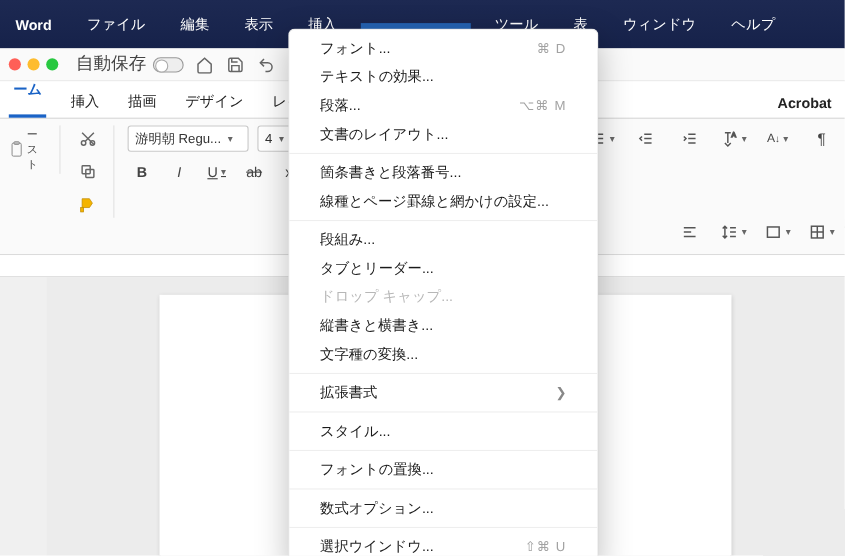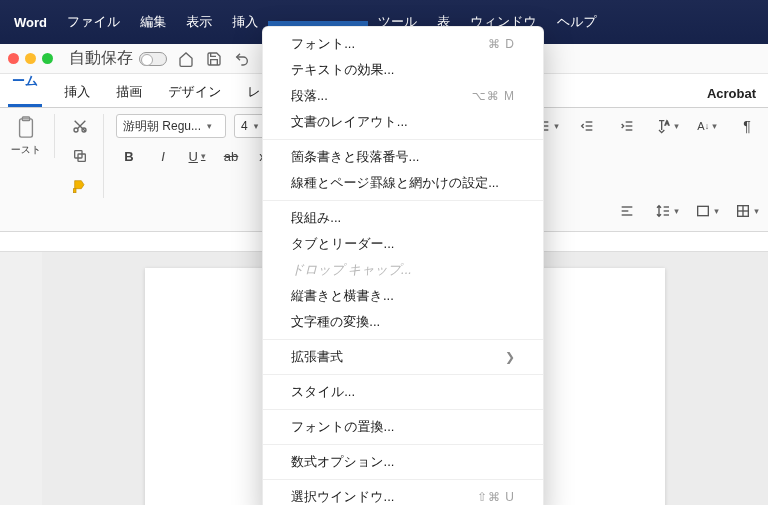--- a/index.html
+++ b/index.html
@@ -1,17 +1,17 @@
 <!DOCTYPE html>
 <html><head>
 <meta charset="utf-8">
 <style>
   * { box-sizing: border-box; margin: 0; padding: 0; font-family: -apple-system, "Hiragino Sans", "Yu Gothic", sans-serif; }
   body { width: 768px; height: 505px; overflow: hidden; background: #fff; position: relative; font-size: 13px; color: #222; }
-  .menubar { background: linear-gradient(#1d2952,#16224a); height: 44px; display: flex; align-items: center; padding: 0 4px; color: #fff; gap: 0; }
+  .menubar { background: linear-gradient(#1d2952,#16224a); height: 44px; display: flex; align-items: center; padding: 0 4px; color: #fff; gap: 12px; }
   .menubar .app { font-weight: 700; padding: 0 10px; }
   .menubar .item { padding: 0 10px; line-height: 26px; font-size: 13px; cursor: default; }
   .menubar .item.open { background: #2563b3; margin-top: 24px; }
   .toolbar1 { height: 30px; background: #fafafa; display: flex; align-items: center; padding: 0 8px; gap: 10px; border-bottom: 1px solid #e5e5e5; }
   .traffic { display: flex; gap: 6px; margin-right: 6px; }
   .dot { width: 11px; height: 11px; border-radius: 50%; }
   .dot.r { background:#ff5f57; } .dot.y{background:#febc2e;} .dot.g{background:#28c840;}
   .autosave { font-size: 16px; color:#444; display:flex; align-items:center; gap:6px;}
   .switch { width:28px; height:14px; border:1px solid #999; border-radius:8px; position:relative; background:#eee;}
   .switch::after{content:"";position:absolute;left:1px;top:1px;width:10px;height:10px;border-radius:50%;background:#fff;border:1px solid #aaa;}
@@ -19,33 +19,33 @@
   .tabs { height: 34px; display:flex; align-items:flex-end; padding:0 8px; gap:18px; border-bottom:1px solid #d0d0d0; background:#fff;}
   .tab { font-size:13px; color:#222; padding:0 4px 6px 4px; font-weight:600; cursor:default;}
   .tab.active { color:#1a63c6; border-bottom:3px solid #1a63c6; padding-bottom:14px;}
   .rtab { margin-left:auto; font-weight:700;}
   .ribbon { background:#fafafa; border-bottom:1px solid #d8d8d8; padding:6px 8px 8px 8px; display:flex; gap:12px; align-items:flex-start;}
   .group { display:flex; flex-direction:column; gap:6px; padding-right:10px; border-right:1px solid #e2e2e2;}
   .row { display:flex; align-items:center; gap:8px;}
   .btn { width:26px; height:24px; display:flex; align-items:center; justify-content:center; border-radius:3px; color:#444;}
   .select { height:24px; border:1px solid #c9c9c9; border-radius:3px; background:#fff; display:flex; align-items:center; padding:0 6px; gap:6px; font-size:12px; color:#333;}
   .select .caret{font-size:9px;color:#666;}
-  .paste { width:36px; height:44px; display:flex; flex-direction:column; align-items:center; justify-content:center; font-size:10px; color:#444; gap:2px;}
+  .paste { width:36px; height:44px; display:flex; align-items:center; justify-content:center; font-size:10px; color:#444; gap:2px;}
   .ruler { height:20px; background:#fff; border-bottom:1px solid #ddd; position:relative; font-size:9px; color:#888; display:flex; align-items:center; padding-left:48px;flex-direction:column;}
   .ruler .seg{width:40px;text-align:center;border-left:1px solid #ccc;height:100%;display:flex;align-items:center;justify-content:center;}
   .canvas-area{display:flex;height:calc(505px - 26px - 30px - 34px - 60px - 20px);}
   .gutter{width:42px;background:#f0f0f0;}
   .page-bg{flex:1;background:#ececec;display:flex;justify-content:center;align-items:flex-start;padding-top:16px;}
   .page{background:#fff;width:520px;height:400px;box-shadow:0 1px 4px rgba(0,0,0,.15);position:relative;}
   .page .cursor{position:absolute;top:70px;left:300px;width:2px;height:14px;background:#1a63c6;}
   .page .corner{position:absolute;top:58px;left:286px;width:12px;height:12px;border-left:1px solid #aaa;border-bottom:1px solid #aaa;transform:rotate(180deg);}
   
   .menu { position:absolute; top:26px; left:262px; width:282px; background:#fff; border:1px solid rgba(0,0,0,.08); border-radius:6px; box-shadow:0 10px 30px rgba(0,0,0,.25); padding:4px 0; z-index:100;}
   .mi { display:flex; align-items:center; justify-content:space-between; padding:4px 28px; font-size:13px; color:#1a1a1a; cursor:default;}
-  .mi.disabled{color:#b7b7b7;font-style:italic;}
+  .mi.disabled{color:#b7b7b7;}
   .mi .sc{font-size:12px;color:#a2a2a2;letter-spacing:1px;}
   .mi .sub{color:#888;font-size:12px;}
   .sep{height:1px;background:#eee;margin:4px 0;}
   .caret-down::after{content:"▾";font-size:9px;margin-left:3px;color:#666;}
   .thin{font-weight:400;}
   .big-right{margin-left:auto;display:flex;gap:14px;align-items:center;}
   .rbtns{display:flex;gap:14px;}
   .icnsvg{width:16px;height:16px;}
 </style>
 </head>

